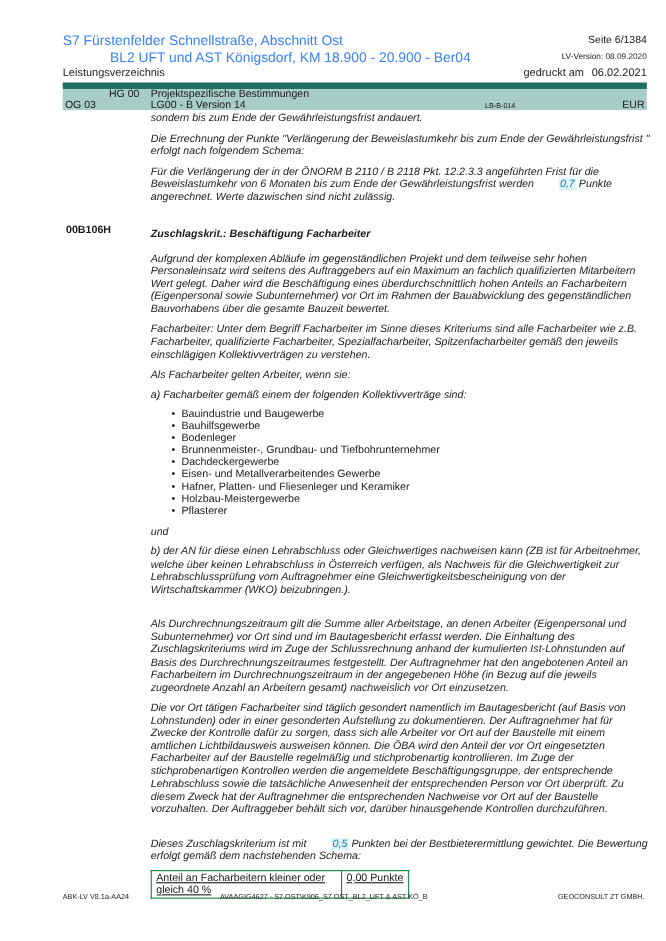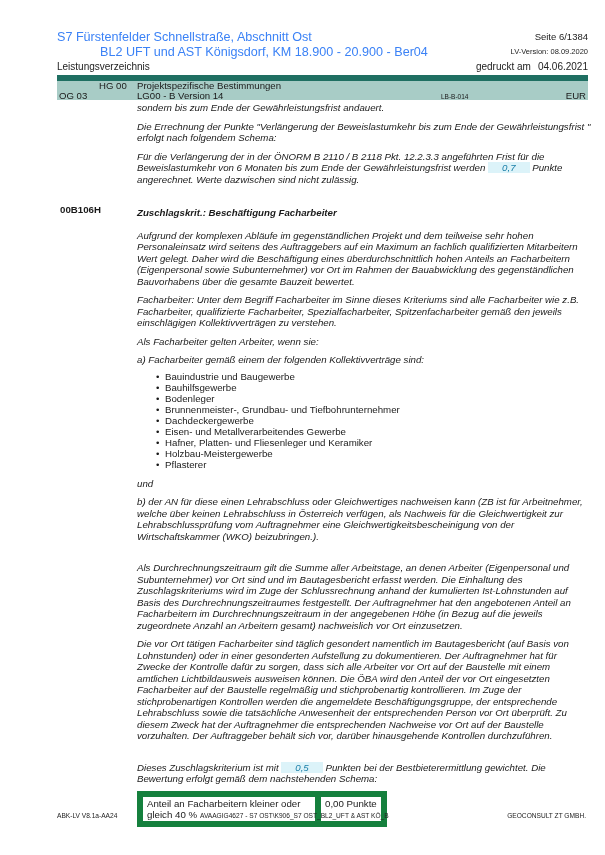--- a/index.html
+++ b/index.html
@@ -23,52 +23,52 @@
     .band-light span { position: absolute; font-size: 9.6px; color: #1a1a1a; line-height: 10px; white-space: nowrap; }
     .band-light .hg { left: 2px; top: 0px; padding-left: 40px; }
     .band-light .og { left: 2px; top: 10px; }
     .band-light .t1 { left: 80px; top: 0px; }
     .band-light .t2 { left: 80px; top: 10px; }
     .band-light .code { left: 384px; top: 11px; font-size: 6.5px; }
     .band-light .cur { right: 2px; top: 10px; }
 
     .content { position: absolute; left: 137px; top: 102px; width: 455px; font-size: 9.7px; line-height: 11.5px; color: #1a1a1a; }
     .content p { margin: 0 0 7px 0; font-style: italic; }
-    .hl { background: #dcf3f9; color: #1b7fa8; padding: 0 14px; }
+    .hl { background: #dcf3f9; color: #1b7fa8; padding: 0 1px; margin-left: 20px; }
 
     .pos-label { position: absolute; left: 60px; top: 204px; font-size: 9.7px; font-weight: bold; }
     .pos-title { font-weight: bold; margin: 0 0 11px 0 !important; }
 
     ul.kv { margin: -2px 0 8px 0; padding: 0 0 0 28px; list-style: none; }
     ul.kv li { position: relative; line-height: 11px; }
     ul.kv li::before { content: "•"; position: absolute; left: -9px; top: 0; }
 
     .spacer { height: 13px; }
 
     table.schema { border-collapse: collapse; margin-top: -1px; font-size: 9.7px; line-height: 11px; }
-    table.schema td { border: 6px solid #15803d; vertical-align: top; padding: 1px 4px 1px 4px; }
+    table.schema td { border: 1px solid #15803d; vertical-align: top; padding: 1px 4px 1px 4px; text-decoration: underline; }
     table.schema td.c1 { width: 164px; }
     table.schema td.c2 { width: 52px; }
 
     .footer { position: absolute; top: 812px; left: 57px; width: 531px; font-size: 6.6px; color: #222; }
     .footer span { position: absolute; top: 0; white-space: nowrap; }
     .footer .f1 { left: 0; }
     .footer .f2 { left: 143px; }
     .footer .f3 { right: 2px; }
   </style>
 </head>
 <body>
 
 <div class="page-header">
   <div class="h-title l1">S7 Fürstenfelder Schnellstraße, Abschnitt Ost</div>
   <div class="h-title l2">BL2 UFT und AST Königsdorf, KM 18.900 - 20.900 - Ber04</div>
   <div class="h-sub">Leistungsverzeichnis</div>
   <div class="h-right page">Seite 6/1384</div>
   <div class="h-right ver">LV-Version: 08.09.2020</div>
-  <div class="h-right printed"><span>gedruckt am</span><span class="gap"></span><span>04.06.2021</span></div>
+  <div class="h-right printed"><span>gedruckt am</span><span class="gap"></span><span>06.02.2021</span></div>
 </div>
 
 <div class="band-dark"></div>
 <div class="band-light">
   <span class="hg">HG 00</span>
   <span class="og">OG 03</span>
   <span class="t1">Projektspezifische Bestimmungen</span>
   <span class="t2">LG00 - B Version 14</span>
   <span class="code">LB-B-014</span>
   <span class="cur">EUR</span>

